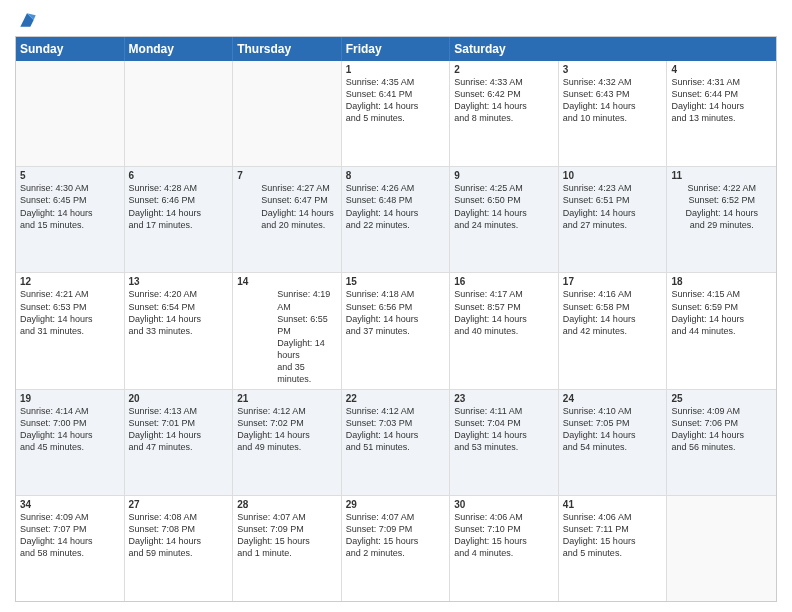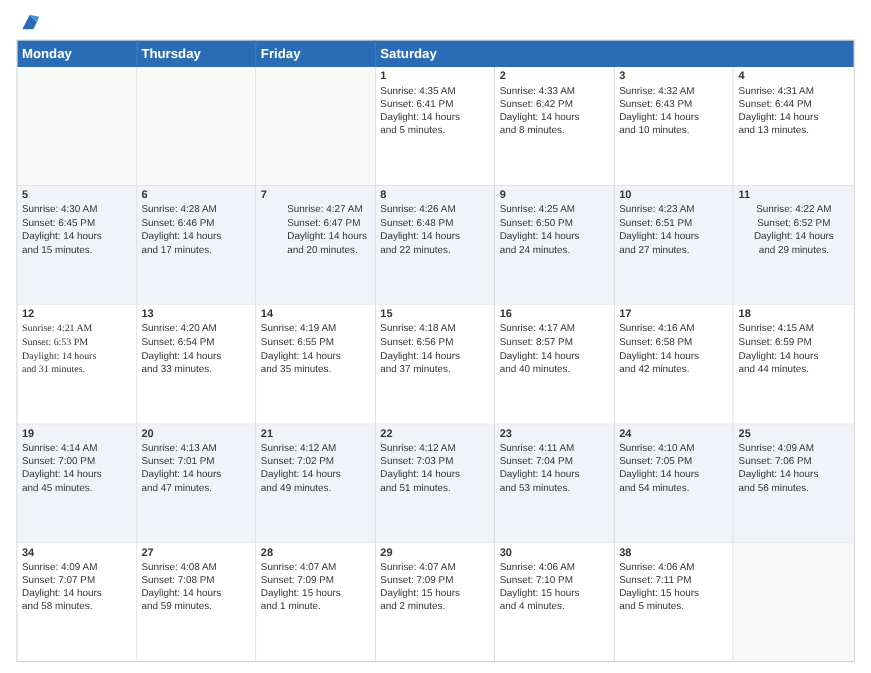--- a/index.html
+++ b/index.html
@@ -128,20 +128,21 @@
       </div>
     </div>
     <div class="title-area">
       <div class="main-title"></div>
       <div class="subtitle"></div>
     </div>
   </div>
 
   <div class="calendar">
     <div class="cal-header-row" id="cal-header">
+        <div class="cal-header-cell">Sunday</div>
         <div class="cal-header-cell">Monday</div>
         <div class="cal-header-cell">Thursday</div>
         <div class="cal-header-cell">Friday</div>
         <div class="cal-header-cell">Saturday</div>
       </div>
     <div class="cal-body" id="cal-body">
         <div class="cal-row">
           <div class="cal-cell empty"></div>
           <div class="cal-cell empty"></div>
           <div class="cal-cell empty"></div>
@@ -221,35 +222,35 @@
             <span class="day-num">11</span>
             <div class="cell-info" style="white-space: pre-line; text-align: center;">Sunrise: 4:22 AM
 Sunset: 6:52 PM
 Daylight: 14 hours
 and 29 minutes.</div>
           </div>
         </div>
         <div class="cal-row">
           <div class="cal-cell">
             <span class="day-num">12</span>
-            <div class="cell-info" style="white-space: pre-line; font-family: Liberation Serif, serif;">Sunrise: 4:21 AM
+            <div class="cell-info" style="white-space: pre-line;">Sunrise: 4:21 AM
 Sunset: 6:53 PM
 Daylight: 14 hours
 and 31 minutes.</div>
           </div>
           <div class="cal-cell">
             <span class="day-num">13</span>
             <div class="cell-info" style="white-space: pre-line;">Sunrise: 4:20 AM
 Sunset: 6:54 PM
 Daylight: 14 hours
 and 33 minutes.</div>
           </div>
           <div class="cal-cell">
             <span class="day-num">14</span>
-            <div class="cell-info" style="white-space: pre-line;">Sunrise: 4:19 AM
+            <div class="cell-info" style="white-space: pre-line; margin-left: 40px;">Sunrise: 4:19 AM
 Sunset: 6:55 PM
 Daylight: 14 hours
 and 35 minutes.</div>
           </div>
           <div class="cal-cell">
             <span class="day-num">15</span>
             <div class="cell-info" style="white-space: pre-line;">Sunrise: 4:18 AM
 Sunset: 6:56 PM
 Daylight: 14 hours
 and 37 minutes.</div>
@@ -357,21 +358,21 @@
 and 2 minutes.</div>
           </div>
           <div class="cal-cell">
             <span class="day-num">30</span>
             <div class="cell-info" style="white-space: pre-line;">Sunrise: 4:06 AM
 Sunset: 7:10 PM
 Daylight: 15 hours
 and 4 minutes.</div>
           </div>
           <div class="cal-cell">
-            <span class="day-num">38</span>
+            <span class="day-num">41</span>
             <div class="cell-info" style="white-space: pre-line;">Sunrise: 4:06 AM
 Sunset: 7:11 PM
 Daylight: 15 hours
 and 5 minutes.</div>
           </div>
           <div class="cal-cell empty"></div>
         </div>
       </div>
   </div>
 </div>

